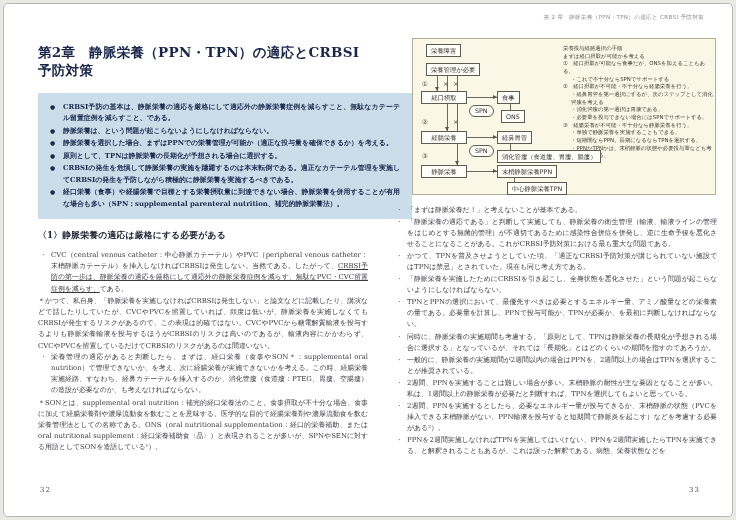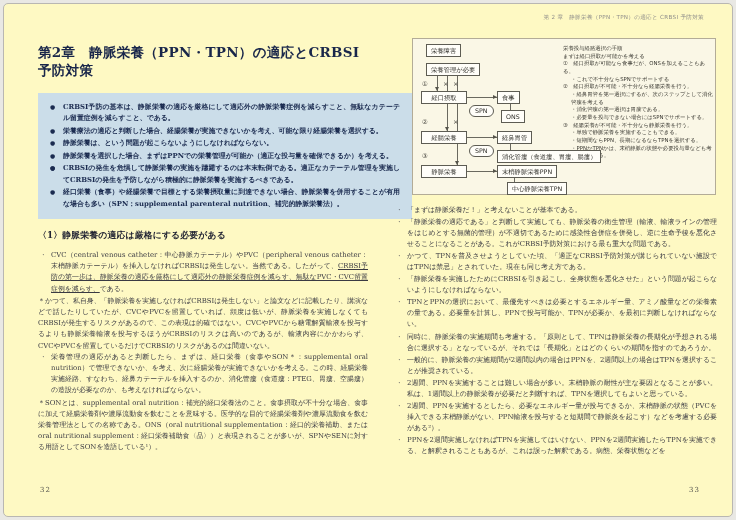--- a/index.html
+++ b/index.html
@@ -4,21 +4,21 @@
 <style>
   * { margin:0; padding:0; box-sizing:border-box; }
   html,body { width:736px; height:520px; }
   body {
     background:#e9e8e4;
     font-family:"DejaVu Serif","Liberation Serif",serif;
     color:#35353f;
   }
   .spread {
     position:absolute; left:3px; top:3px; width:730px; height:514px;
-    background:#fef9c3; border:1px solid #b9b7b2; border-radius:5px;
+    background:#ffffff; border:1px solid #b9b7b2; border-radius:5px;
     overflow:hidden; display:flex;
   }
   .page { position:relative; width:50%; height:100%; }
   .page-left  { padding:40px 2px 0 34px; }
   .page-right { padding:10px 16px 0 27px; }
 
   
   .chapter-title {
     font-size:13.5px; font-weight:bold; color:#19264a;
     letter-spacing:0.3px; margin-bottom:13px;
@@ -96,24 +96,23 @@
 <body>
 
 <div class="spread">
 
   <div class="page page-left">
     <h1 class="chapter-title">第2章　静脈栄養（PPN・TPN）の適応とCRBSI予防対策</h1>
 
     <div class="summary-box">
       <ul>
         <li><span class="mk">●</span><span>CRBSI予防の基本は、静脈栄養の適応を厳格にして適応外の静脈栄養症例を減らすこと、無駄なカテーテル留置症例を減らすこと、である。</span></li>
-        <li><span class="mk">●</span><span>栄養療法の適応と判断した場合、経腸栄養が実施できないかを考え、可能な限り経腸栄養を選択する。</span></li>
         <li><span class="mk">●</span><span>静脈栄養は、という問題が起こらないようにしなければならない。</span></li>
         <li><span class="mk">●</span><span>静脈栄養を選択した場合、まずはPPNでの栄養管理が可能か（適正な投与量を確保できるか）を考える。</span></li>
-        <li><span class="mk">●</span></li>
+        <li><span class="mk">●</span><span>原則として、TPNは静脈栄養の長期化が予想される場合に選択する。</span></li>
         <li><span class="mk">●</span><span>CRBSIの発生を危惧して静脈栄養の実施を躊躇するのは本末転倒である。適正なカテーテル管理を実施してCRBSIの発生を予防しながら積極的に静脈栄養を実施するべきである。</span></li>
         <li><span class="mk">●</span><span>経口栄養（食事）や経腸栄養で目標とする栄養摂取量に到達できない場合、静脈栄養を併用することが有用な場合も多い（SPN：supplemental parenteral nutrition、補完的静脈栄養法）。</span></li>
       </ul>
     </div>
 
     <h2 class="section-heading">〈1〉静脈栄養の適応は厳格にする必要がある</h2>
 
     <div class="lbody">
       <p class="bp"><span class="mk">・</span><span>CVC（central venous catheter：中心静脈カテーテル）やPVC（peripheral venous catheter：末梢静脈カテーテル）を挿入しなければCRBSIは発生しない。当然である。したがって、</span><span class="u">CRBSI予防の第一歩は、静脈栄養の適応を厳格にして適応外の静脈栄養症例を減らす、無駄なPVC・CVC留置症例を減らす、</span><span>である。</span></p>
       <p class="fn">＊かつて、私自身、「静脈栄養を実施しなければCRBSIは発生しない」と論文などに記載したり、講演などで話したりしていたが、CVCやPVCを留置していれば、頻度は低いが、静脈栄養を実施しなくてもCRBSIが発生するリスクがあるので、この表現は的確ではない。CVCやPVCから糖電解質輸液を投与するよりも静脈栄養輸液を投与するほうがCRBSIのリスクは高いのであるが、輸液内容にかかわらず、CVCやPVCを留置しているだけでCRBSIのリスクがあるのは間違いない。</p>

